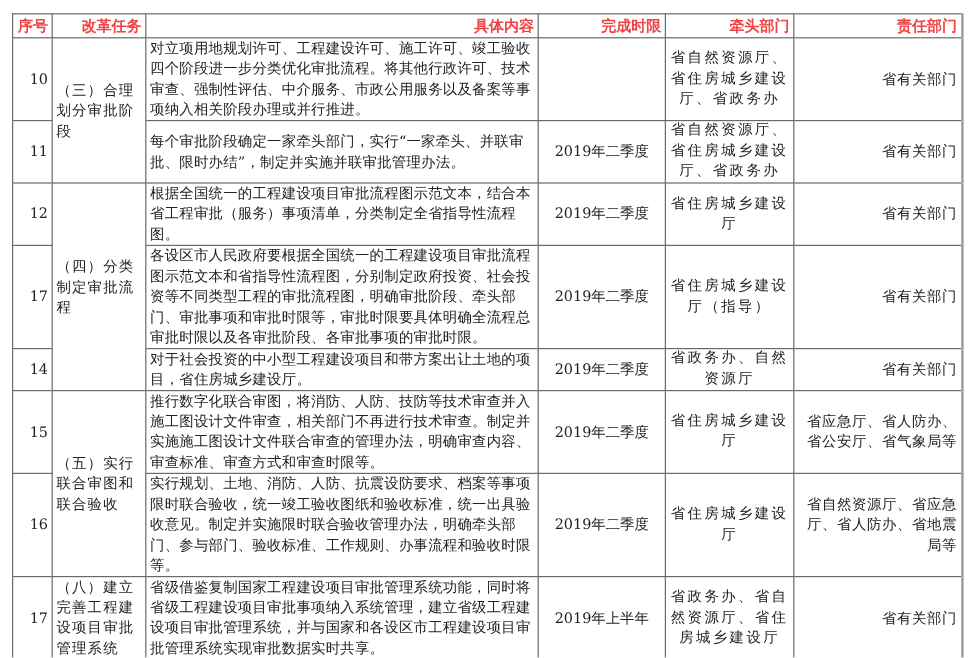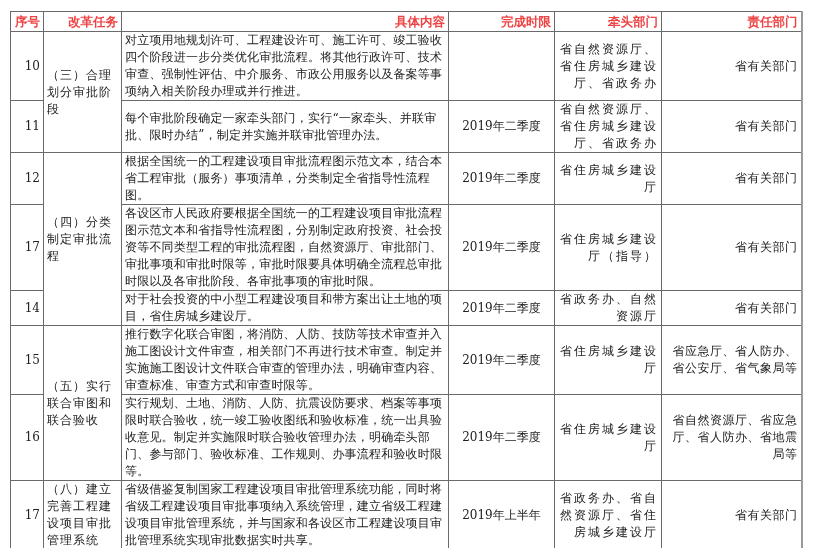--- a/index.html
+++ b/index.html
@@ -7,21 +7,21 @@
          font-family:"DejaVu Serif","Liberation Serif",serif; color:#222; }
   table.reform { position:absolute; left:10px; top:11px; width:791px;
          border-collapse:collapse; table-layout:fixed; font-size:12px; line-height:17px; }
   table.reform td, table.reform th { border:1px solid #6a6a6a; padding:0 3px; vertical-align:middle; }
   table.reform th { font-family:"DejaVu Sans","Liberation Sans",sans-serif; font-weight:bold;
          font-size:12.5px; height:19px; text-align:right; color:#ef4444; }
   td.num { text-align:right; }
   td.task { text-align:left; letter-spacing:1px; }
   td.content { text-align:left; letter-spacing:0.2px; }
   td.deadline { text-align:center; }
-  td.lead { text-align:right; letter-spacing:2px; }
+  td.lead { text-align:center; letter-spacing:2px;font-family:Liberation Mono, monospace; }
   td.resp { text-align:right; letter-spacing:0.5px; }
   table.reform tr.outer-right td:last-child, table.reform tr th:last-child { border-right:2px solid #9a9a9a; }
 </style>
 </head>
 <body>
 
 <table class="reform">
   <colgroup>
     <col style="width:33px">
       <col style="width:78px">
@@ -63,21 +63,21 @@
       <td class="num">12</td>
       <td class="task" rowspan="3">（四）分类制定审批流程</td>
       <td class="content">根据全国统一的工程建设项目审批流程图示范文本，结合本省工程审批（服务）事项清单，分类制定全省指导性流程图。</td>
       <td class="deadline">2019年二季度</td>
       <td class="lead">省住房城乡建设厅</td>
       <td class="resp">省有关部门</td>
     </tr>
 
     <tr class="outer-right" style="height:85px">
       <td class="num">17</td>
-      <td class="content">各设区市人民政府要根据全国统一的工程建设项目审批流程图示范文本和省指导性流程图，分别制定政府投资、社会投资等不同类型工程的审批流程图，自然资源厅、审批部门、审批事项和审批时限等，审批时限要具体明确全流程总审批时限以及各审批阶段、各审批事项的审批时限。</td>
+      <td class="content">各设区市人民政府要根据全国统一的工程建设项目审批流程图示范文本和省指导性流程图，分别制定政府投资、社会投资等不同类型工程的审批流程图，明确审批阶段、牵头部门、审批事项和审批时限等，审批时限要具体明确全流程总审批时限以及各审批阶段、各审批事项的审批时限。</td>
       <td class="deadline">2019年二季度</td>
       <td class="lead">省住房城乡建设厅（指导）</td>
       <td class="resp">省有关部门</td>
     </tr>
 
     <tr class="outer-right" style="height:34px">
       <td class="num">14</td>
       <td class="content">对于社会投资的中小型工程建设项目和带方案出让土地的项目，省住房城乡建设厅。</td>
       <td class="deadline">2019年二季度</td>
       <td class="lead">省政务办、自然资源厅</td>

